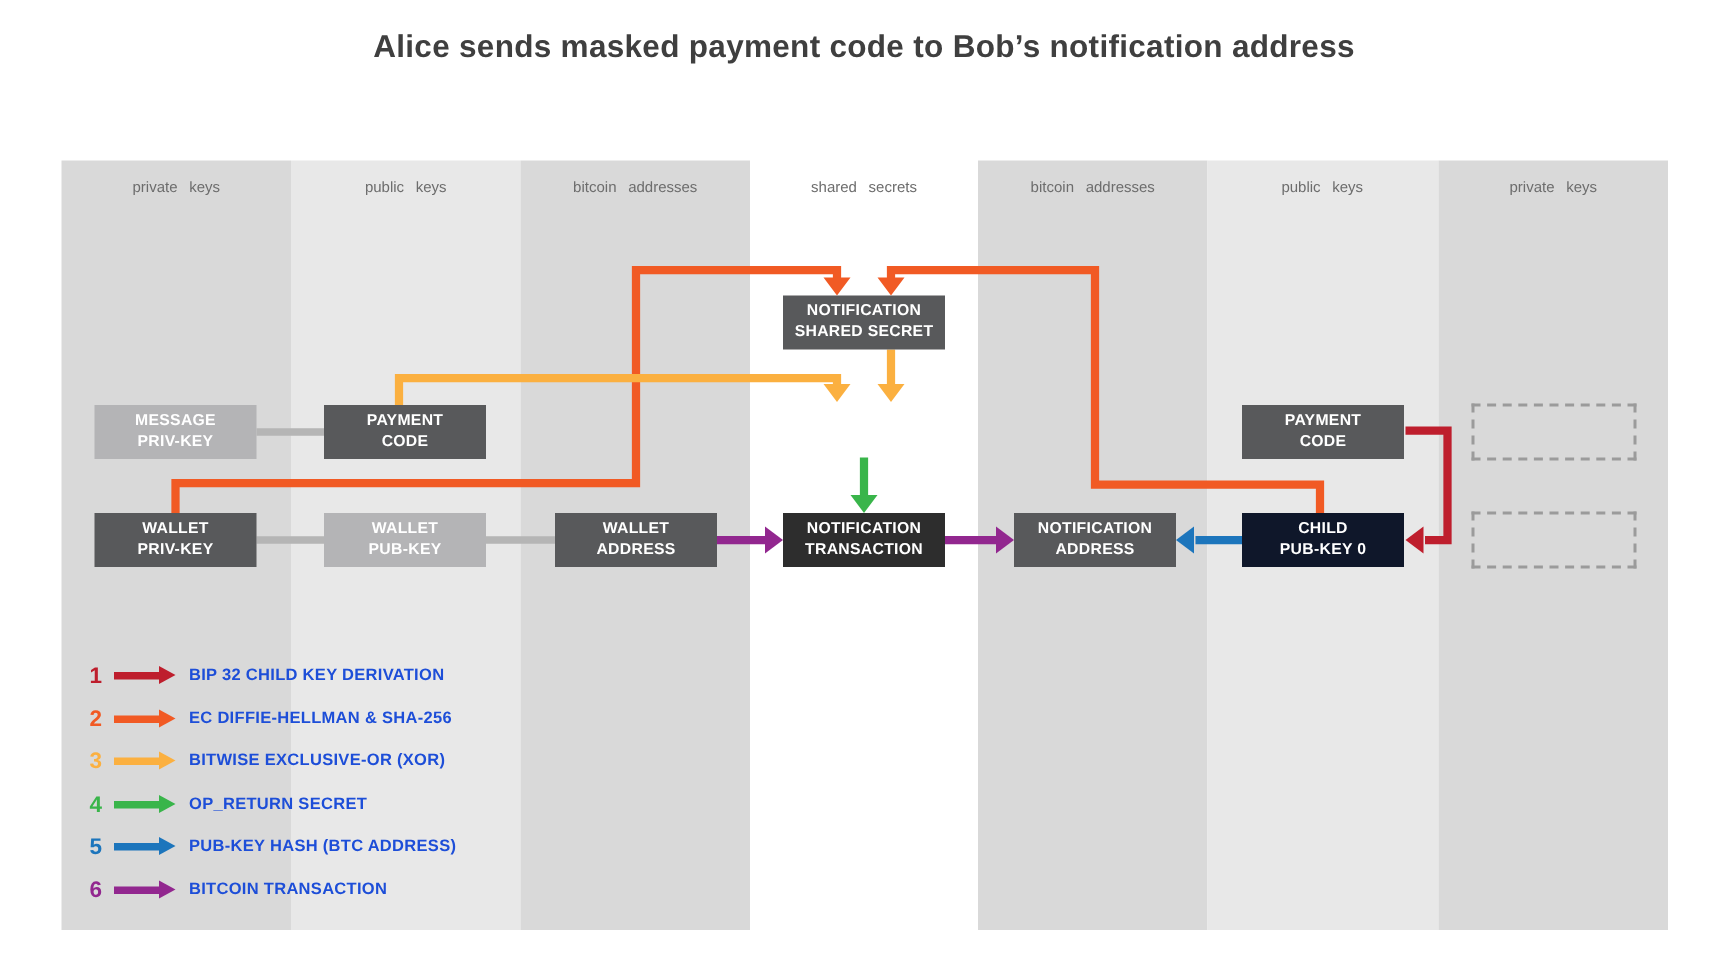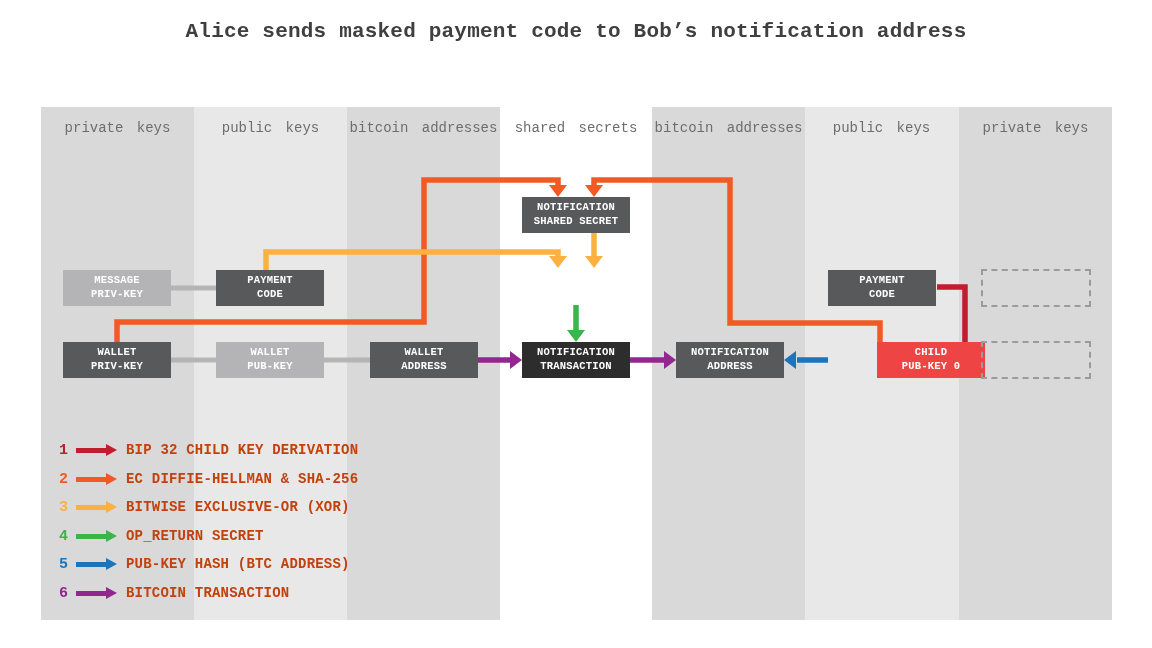--- a/index.html
+++ b/index.html
@@ -1,32 +1,32 @@
 <!DOCTYPE html>
 <html><head>
 <meta charset="utf-8">
 <style>
   html,body { margin:0; padding:0; background:#ffffff; }
   .stage {
     position:relative; width:1152px; height:648px; background:#ffffff;
-    font-family:Liberation Mono, monospace; overflow:hidden;
+    font-family:Liberation Sans, sans-serif; overflow:hidden;
   }
   .title {
     position:absolute; left:0; top:20px; width:1152px; text-align:center;
     font-size:21px; font-weight:bold; color:#3f3f3f; letter-spacing:.2px;
   }
   .hdr {
     position:absolute; top:72px; height:35px; color:#ffffff; font-weight:bold;
     font-size:19px; letter-spacing:1.5px;
     display:flex; align-items:center; justify-content:center;
   }
   .colbg { position:absolute; top:107px; height:513px; }
   .col-label {
     position:absolute; top:120px; width:153px; text-align:center;
-    font-size:14px; color:#6d6d6d; word-spacing:5px;
+    font-size:10px; color:#6d6d6d; word-spacing:5px;
   }
   .box {
     position:absolute; width:108px; height:36px;
     display:flex; align-items:center; justify-content:center; text-align:center;
     color:#ffffff; font-weight:bold; font-size:10.5px; line-height:1.32;
     letter-spacing:.2px; white-space:pre-line; z-index:3;
   }
   .dashed-box {
     position:absolute; width:106px; height:34px; border:2px dashed #9b9b9b;
     background:transparent; z-index:3;
@@ -42,21 +42,21 @@
     width:22px; text-align:right; font-size:15px; font-weight:bold;
     margin-right:8px;
   }
   .legend-arrow { display:flex; align-items:center; margin-right:9px; }
   .legend-bar { width:30px; height:5px; }
   .legend-tip {
     width:0; height:0; border-top:6px solid transparent;
     border-bottom:6px solid transparent; border-left:11px solid #000;
   }
   .legend-label {
-    font-size:14px; font-weight:bold; color:#c2410c; letter-spacing:.2px;
+    font-size:11px; font-weight:bold; color:#1d4ed8; letter-spacing:.2px;
   }
 </style>
 </head>
 <body>
 
 <div class="stage">
 
   <div class="title">Alice sends masked payment code to Bob’s notification address</div>
 
 
@@ -120,21 +120,21 @@
   <div class="box" style="left: 370px; top: 342px; background: rgb(88, 89, 91);">WALLET
 ADDRESS</div>
   <div class="box" style="left: 522px; top: 197px; background: rgb(88, 89, 91);">NOTIFICATION
 SHARED SECRET</div>
   <div class="box" style="left: 522px; top: 342px; background: rgb(45, 45, 45);">NOTIFICATION
 TRANSACTION</div>
   <div class="box" style="left: 676px; top: 342px; background: rgb(88, 89, 91);">NOTIFICATION
 ADDRESS</div>
   <div class="box" style="left: 828px; top: 270px; background: rgb(88, 89, 91);">PAYMENT
 CODE</div>
-  <div class="box" style="left: 877px; top: 342px; background: #ef4444; text-align: center;">CHILD
+  <div class="box" style="left: 828px; top: 342px; background: #0f172a; text-align: center;">CHILD
 PUB-KEY 0</div>
 
   <div class="dashed-box" style="left: 981px; top: 269px; border-color: rgb(155, 155, 155);"></div>
   <div class="dashed-box" style="left: 981px; top: 341px; border-color: rgb(155, 155, 155);"></div>
 
   <div class="legend-row" style="left:46px; top:441px;">
     <span class="legend-num" style="color: rgb(190, 30, 45);">1</span>
     <span class="legend-arrow">
       <span class="legend-bar" style="background: rgb(190, 30, 45);"></span>
       <span class="legend-tip" style="border-left-color: rgb(190, 30, 45);"></span>

